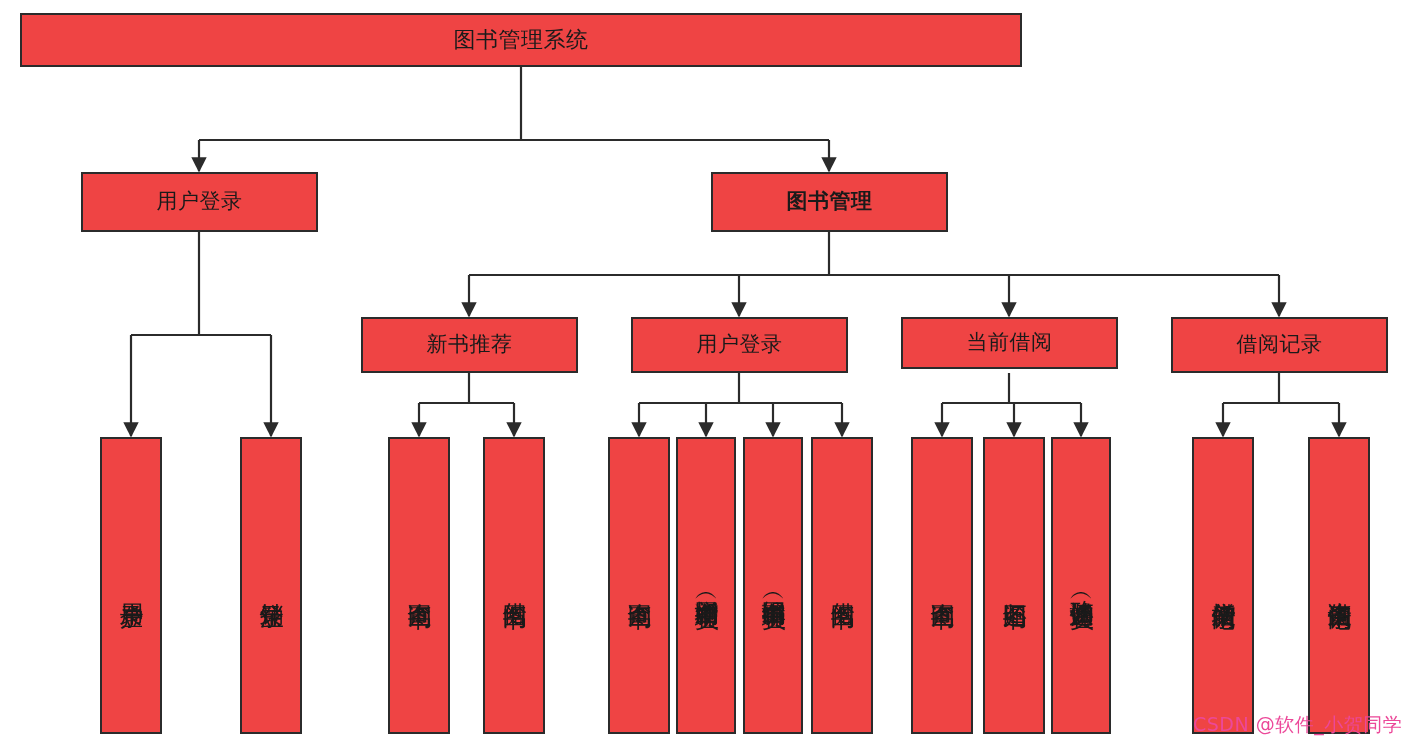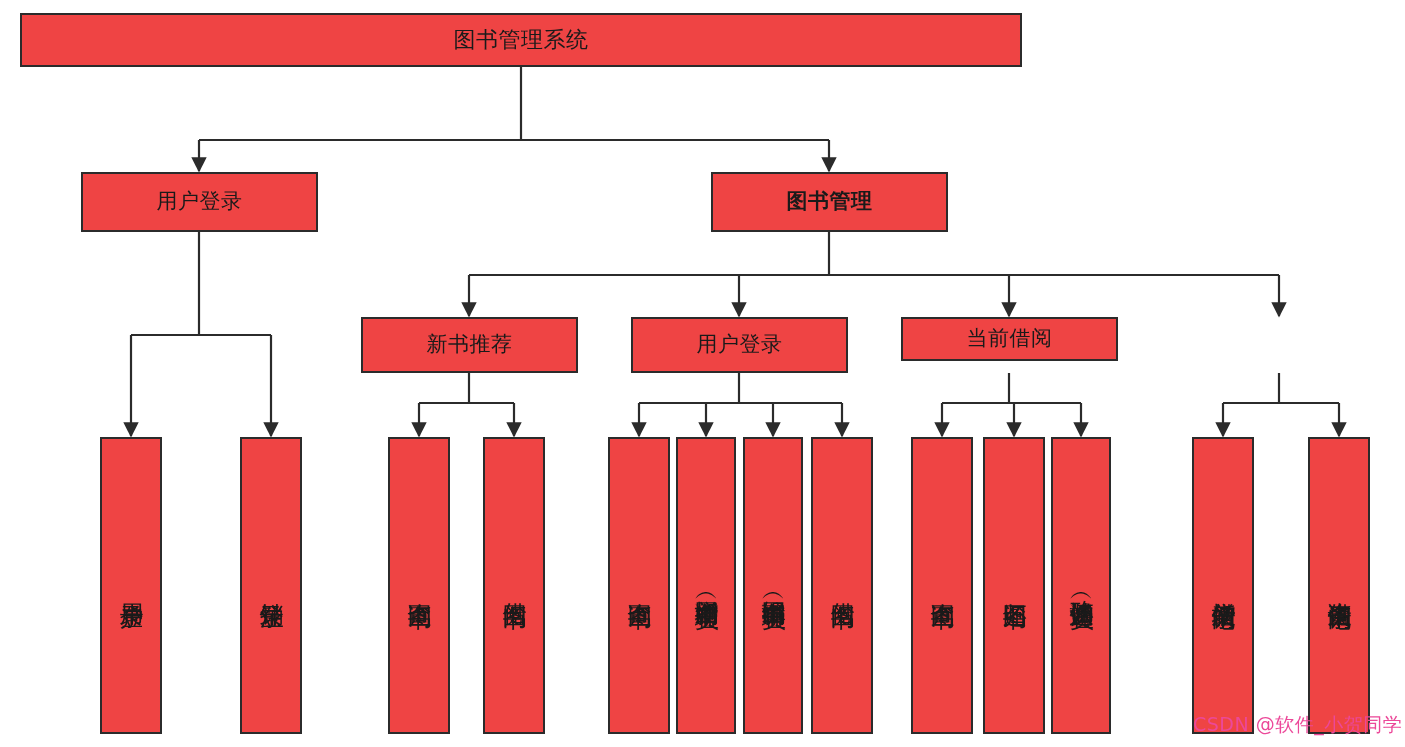--- a/index.html
+++ b/index.html
@@ -129,22 +129,25 @@
   <div class="node node-h" id="n-l2-1" style="left: 711px; top: 172px; width: 237px; height: 60px; font-weight: bold;">
     <span class="node-label">图书管理</span>
   </div>
 
   <div class="node node-h" id="n-l3-0" style="left: 361px; top: 317px; width: 217px; height: 56px;">
     <span class="node-label">新书推荐</span>
   </div>
   <div class="node node-h" id="n-l3-1" style="left: 631px; top: 317px; width: 217px; height: 56px;">
     <span class="node-label">用户登录</span>
   </div>
-  <div class="node node-h" id="n-l3-2" style="left: 901px; top: 317px; width: 217px; height: 44px;">
+  <div class="node node-h" id="n-l3-2" style="left: 901px; top: 317px; width: 217px; height: 52px;">
     <span class="node-label">当前借阅</span>
+  </div>
+  <div class="node node-h" id="n-l3-3" style="left: 1171px; top: 317px; width: 217px; height: 56px;">
+    <span class="node-label">借阅记录</span>
   </div>
 
   <div class="node node-v" id="n-l4-0" style="left: 100px; top: 437px; width: 62px; height: 297px;">
     <span class="node-label">用户登录</span>
   </div>
   <div class="node node-v" id="n-l4-1" style="left: 240px; top: 437px; width: 62px; height: 297px;">
     <span class="node-label">注销登录</span>
   </div>
   <div class="node node-v" id="n-l4-2" style="left: 388px; top: 437px; width: 62px; height: 297px;">
     <span class="node-label">查询图书</span>

